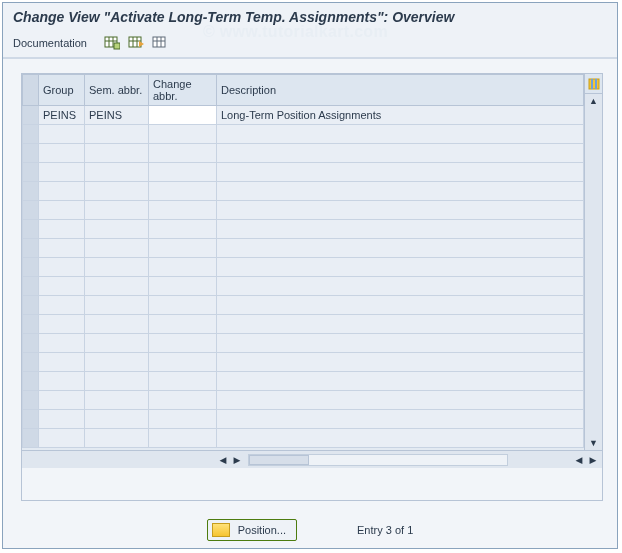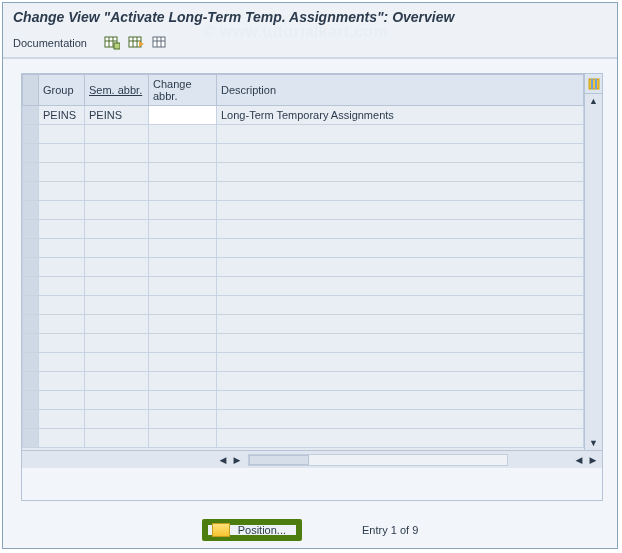--- a/index.html
+++ b/index.html
@@ -112,21 +112,21 @@
     text-overflow: ellipsis;
   }
   table.sap-grid .rowsel {
     background: #cfd9e6;
     width: 16px;
   }
   table.sap-grid td.valcell {
     background: #ffffff;
   }
   .col-group { width: 46px; }
-  .col-sem { width: 64px; text-decoration: underline; }
+  .col-sem { width: 64px; }
   .col-val { width: 68px; }
   .col-desc { width: auto; }
   .vscroll {
     width: 18px;
     background: #dfe6ef;
     border-left: 1px solid #b7c4d6;
     display: flex;
     flex-direction: column;
     align-items: center;
   }
@@ -176,21 +176,21 @@
     display: flex;
     align-items: center;
     justify-content: center;
     gap: 60px;
     margin-top: 18px;
   }
   .pos-btn {
     display: inline-flex;
     align-items: center;
     background: #eef2f7;
-    border: 6px solid #4d7c0f;
+    border: 1px solid #4d7c0f;
     border-radius: 2px;
     height: 22px;
     padding: 0 10px 0 4px;
     cursor: pointer;
     color: #2c3b4d;
   }
   .pos-btn .yellow {
     width: 18px; height: 14px;
     background: linear-gradient(#ffe27a,#f6c431);
     border: 1px solid #c79d1d;
@@ -253,21 +253,21 @@
                 <th class="col-val">Change abbr.</th>
                 <th class="col-desc">Description</th>
               </tr>
             </thead>
             <tbody id="grid-body">
                 <tr>
                   <td class="rowsel"></td>
                   <td>PEINS</td>
                   <td>PEINS</td>
                   <td class="valcell"></td>
-                  <td>Long-Term Temporary Assignments</td>
+                  <td>Long-Term Position Assignments</td>
                 </tr>
                 <tr>
                   <td class="rowsel"></td>
                   <td></td>
                   <td></td>
                   <td class=""></td>
                   <td></td>
                 </tr>
                 <tr>
                   <td class="rowsel"></td>
@@ -411,16 +411,16 @@
       </div>
 
     </div>
   </div>
 
   <div class="footer">
     <span class="pos-btn">
       <span class="yellow"></span>
       <span>Position...</span>
     </span>
-    <span class="entry-text">Entry 1 of 9</span>
+    <span class="entry-text">Entry 3 of 1</span>
   </div>
 
 </div>
 
 </body></html>

